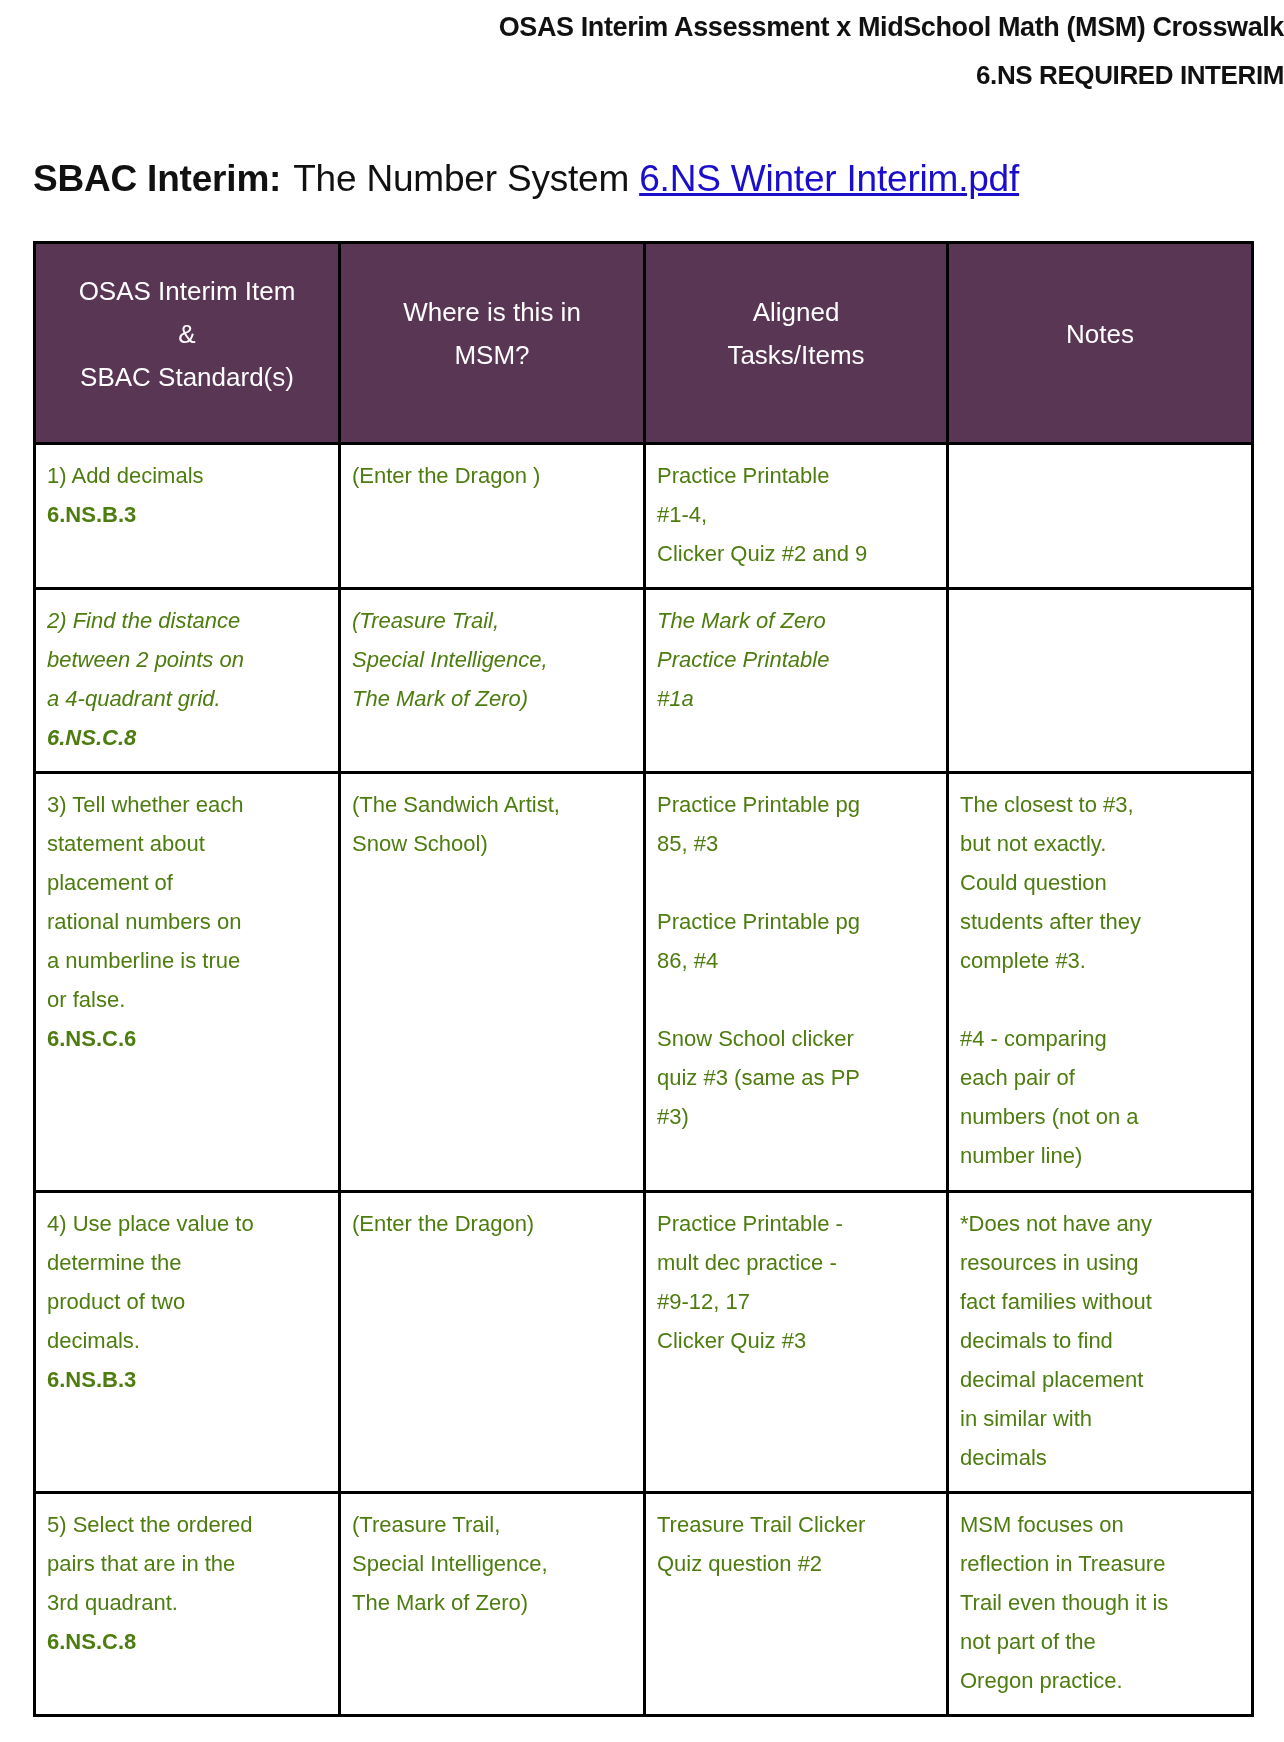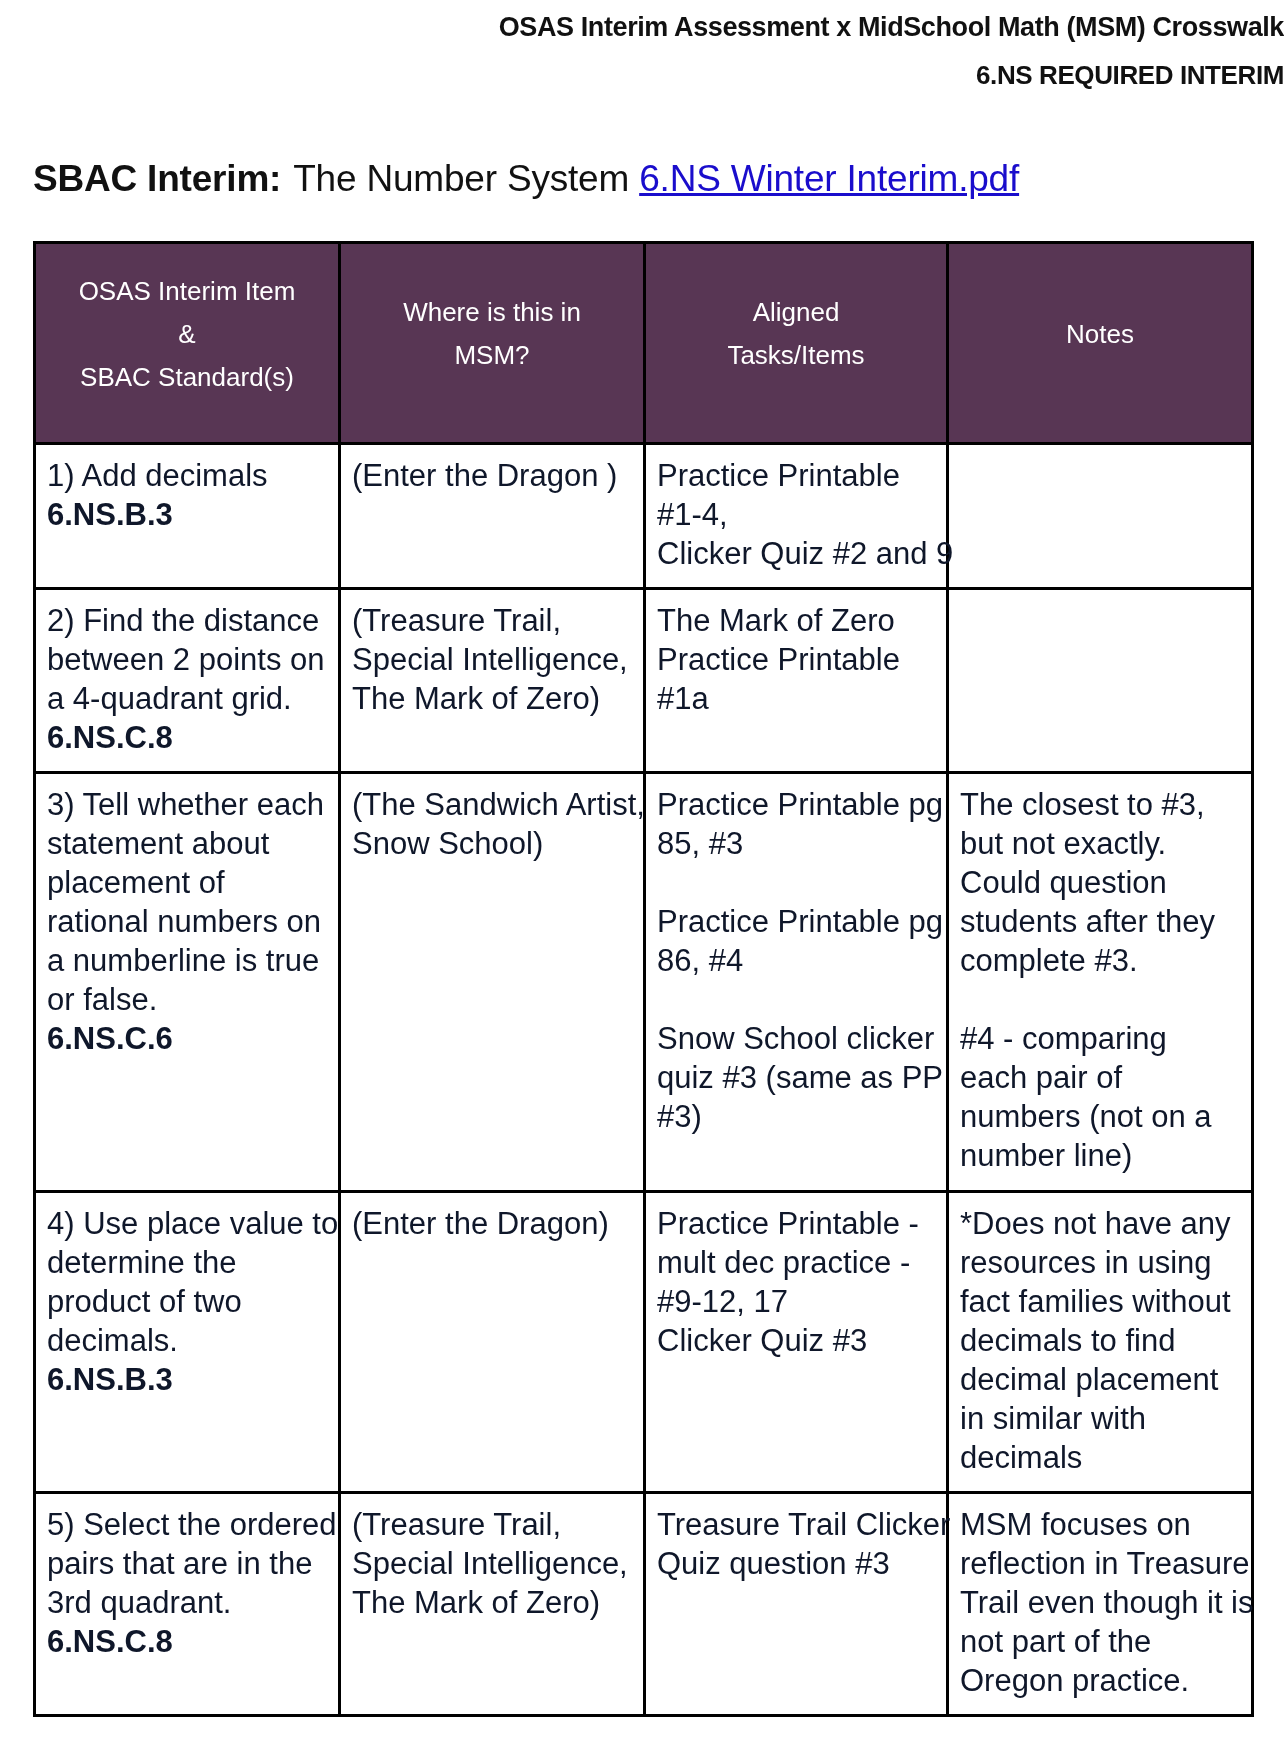--- a/index.html
+++ b/index.html
@@ -80,40 +80,40 @@
     font-weight: normal;
     font-size: 26px;
     line-height: 43px;
     text-align: center;
     vertical-align: middle;
     height: 201px;
     padding: 0 10px 18px 10px;
   }
   table.crosswalk td {
     vertical-align: top;
-    font-size: 31px;
+    font-size: 22px;
     line-height: 39px;
     padding: 11px 10px 8px 11px;
-    color: #0f172a;
+    color: #4d7c0f;
   }
   .line {
     display: block;
     white-space: nowrap;
   }
   .blank-line {
     display: block;
     height: 39px;
   }
   .std {
     display: block;
     font-weight: bold;
     white-space: nowrap;
   }
   tr.r1 td { height: 145px; }
-  tr.r2 td { height: 184px; }
+  tr.r2 td { height: 184px; font-style: italic; }
   tr.r3 td { height: 419px; border-radius: 25px; }
   tr.r4 td { height: 301px; }
   tr.r5 td { height: 223px; }
 </style>
 </head>
 <body>
 
 <h1 class="doc-title title-main">OSAS Interim Assessment x MidSchool Math (MSM) Crosswalk</h1>
 <h2 class="doc-title title-sub">6.NS REQUIRED INTERIM</h2>
 
@@ -266,21 +266,21 @@
           </div>
         <span class="std">6.NS.C.8</span>
       </td>
       <td>
           <span class="line">(Treasure Trail,</span>
           <span class="line">Special Intelligence,</span>
           <span class="line">The Mark of Zero)</span>
         </td>
       <td>
           <span class="line">Treasure Trail Clicker</span>
-          <span class="line">Quiz question #3</span>
+          <span class="line">Quiz question #2</span>
         </td>
       <td>
           <span class="line">MSM focuses on</span>
           <span class="line">reflection in Treasure</span>
           <span class="line">Trail even though it is</span>
           <span class="line">not part of the</span>
           <span class="line">Oregon practice.</span>
         </td>
     </tr>
   </tbody>

